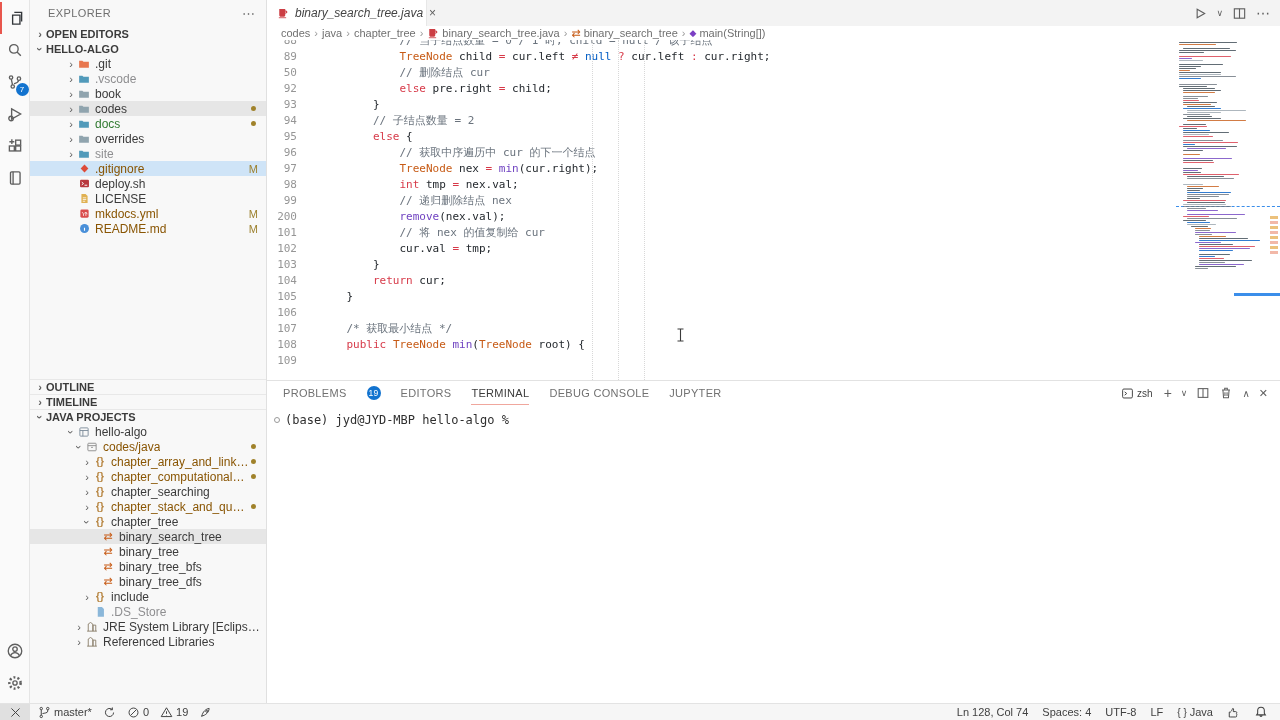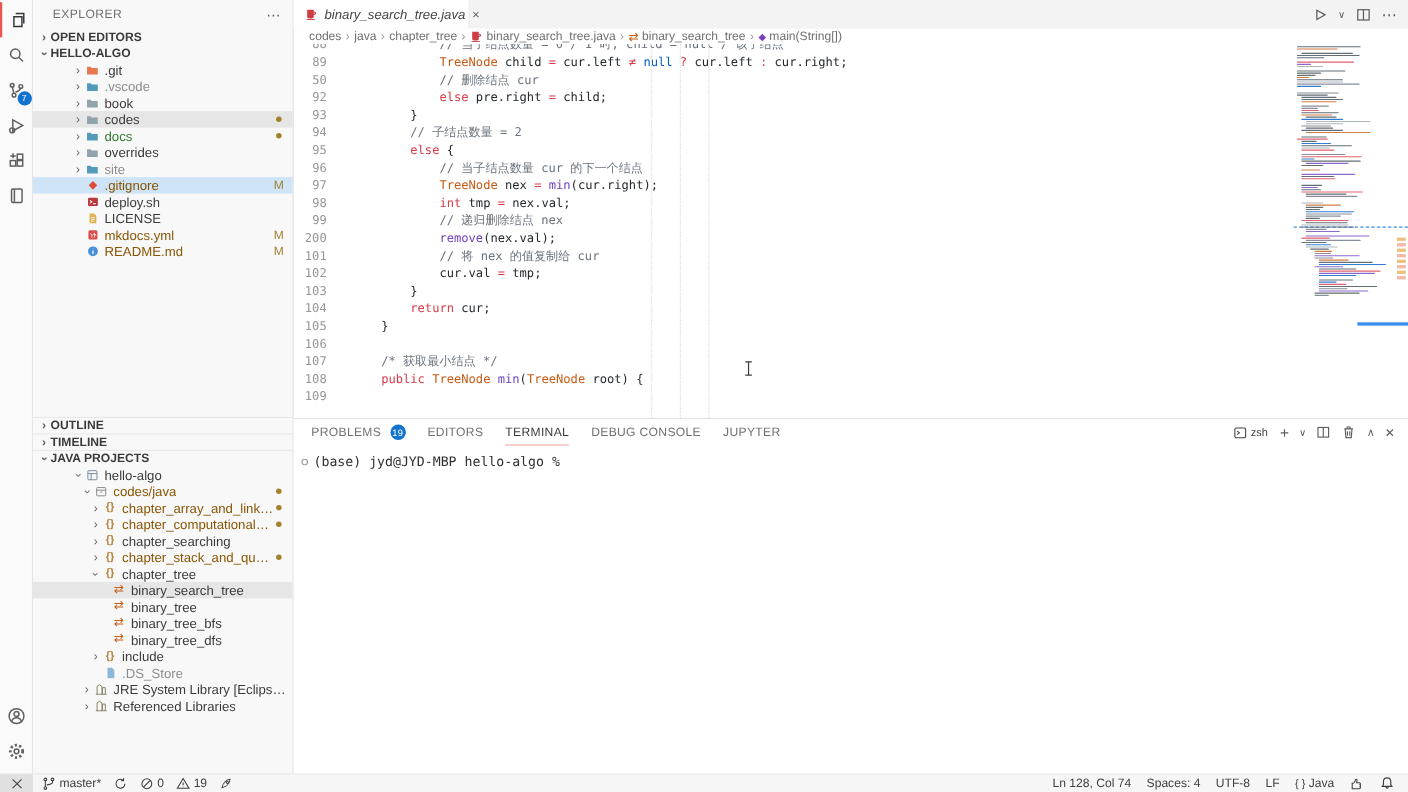--- a/index.html
+++ b/index.html
@@ -57,21 +57,21 @@
   .minimap { position:absolute; top:0; right:0; width:104px; height:340px; background:#fff; }
   .mm-line { position:absolute; height:1.3px; border-radius:1px; }
   .mm-dash { position:absolute; left:0; right:0; top:166px; border-top:1px dashed #3b8eea; }
   .mm-cursor { position:absolute; right:0; width:46px; height:3px; top:253px; background:#3b8eea; }
   .mm-mark { position:absolute; right:2px; width:8px; height:3px; }
   .mouse-cursor { position:absolute; left:409px; top:288px; }
 
   
   .panel { flex:1; border-top:1px solid #e2e2e2; display:flex; flex-direction:column; background:#fff; position:relative; min-height:0; }
   .panel-tabs { height:24px; display:flex; align-items:center; padding-left:16px; flex:none; }
-  .ptab { font-size:11px; letter-spacing:.3px; color:#717171; margin-right:20px; height:24px; display:flex; align-items:center; gap:8px; }
+  .ptab { font-size:11px; letter-spacing:.3px; color:#717171; margin-right:20px; height:24px; display:flex; align-items:center; gap:20px; }
   .ptab.active { color:#3b3b3b; border-bottom:1.5px solid #f0a79d; }
   .ptab .pbadge { background:#1273cf; color:#fff; font-size:8.5px; min-width:14px; height:14px; border-radius:8px; display:flex; align-items:center; justify-content:center; padding:0 2px; }
   .panel-actions { position:absolute; right:12px; top:4px; display:flex; align-items:center; gap:9px; color:#5f5f5f; font-size:11px; }
   .panel-actions .zsh { font-size:10px; color:#424242; margin-right:2px; display:flex; align-items:center; gap:3px; }
   .term-body { flex:1; padding:8px 0 0 6px; font-family:"DejaVu Sans Mono", monospace; font-size:12px; color:#2f2f2f; }
   .term-line { display:flex; align-items:center; }
   .term-deco { width:6px; height:6px; border:1px solid #9a9a9a; border-radius:50%; margin:0 5px 0 1px; flex:none; }
 
   
   .statusbar { height:17px; background:#f6f6f6; border-top:1px solid #e3e3e3; display:flex; align-items:center; font-size:11px; color:#414141; }
@@ -509,21 +509,21 @@
         <div class="guide" style="left:351px"></div>
         <div class="guide" style="left:377px"></div>
         <div id="code" style="margin-top: -7px;">
             <div class="code-line"><span class="gutter">88</span><span class="ctext"><span class="tk-c">            // 当子结点数量 = 0 / 1 时, child = null / 该子结点</span></span></div>
             <div class="code-line"><span class="gutter">89</span><span class="ctext"><span class="tk-d">            </span><span class="tk-t">TreeNode</span><span class="tk-d"> child </span><span class="tk-o">=</span><span class="tk-d"> cur.left </span><span class="tk-o">≠</span><span class="tk-d"> </span><span class="tk-n">null</span><span class="tk-d"> </span><span class="tk-o">?</span><span class="tk-d"> cur.left </span><span class="tk-o">:</span><span class="tk-d"> cur.right;</span></span></div>
             <div class="code-line"><span class="gutter">50</span><span class="ctext"><span class="tk-c">            // 删除结点 cur</span></span></div>
             <div class="code-line"><span class="gutter">92</span><span class="ctext"><span class="tk-d">            </span><span class="tk-k">else</span><span class="tk-d"> pre.right </span><span class="tk-o">=</span><span class="tk-d"> child;</span></span></div>
             <div class="code-line"><span class="gutter">93</span><span class="ctext"><span class="tk-d">        }</span></span></div>
             <div class="code-line"><span class="gutter">94</span><span class="ctext"><span class="tk-c">        // 子结点数量 = 2</span></span></div>
             <div class="code-line"><span class="gutter">95</span><span class="ctext"><span class="tk-d">        </span><span class="tk-k">else</span><span class="tk-d"> {</span></span></div>
-            <div class="code-line"><span class="gutter">96</span><span class="ctext"><span class="tk-c">            // 当子结点数量 cur 的下一个结点</span></span></div>
+            <div class="code-line"><span class="gutter">96</span><span class="ctext"><span class="tk-c">            // 获取中序遍历中 cur 的下一个结点</span></span></div>
             <div class="code-line"><span class="gutter">97</span><span class="ctext"><span class="tk-d">            </span><span class="tk-t">TreeNode</span><span class="tk-d"> nex </span><span class="tk-o">=</span><span class="tk-d"> </span><span class="tk-f">min</span><span class="tk-d">(cur.right);</span></span></div>
             <div class="code-line"><span class="gutter">98</span><span class="ctext"><span class="tk-d">            </span><span class="tk-k">int</span><span class="tk-d"> tmp </span><span class="tk-o">=</span><span class="tk-d"> nex.val;</span></span></div>
             <div class="code-line"><span class="gutter">99</span><span class="ctext"><span class="tk-c">            // 递归删除结点 nex</span></span></div>
             <div class="code-line"><span class="gutter">200</span><span class="ctext"><span class="tk-d">            </span><span class="tk-f">remove</span><span class="tk-d">(nex.val);</span></span></div>
             <div class="code-line"><span class="gutter">101</span><span class="ctext"><span class="tk-c">            // 将 nex 的值复制给 cur</span></span></div>
             <div class="code-line"><span class="gutter">102</span><span class="ctext"><span class="tk-d">            cur.val </span><span class="tk-o">=</span><span class="tk-d"> tmp;</span></span></div>
             <div class="code-line"><span class="gutter">103</span><span class="ctext"><span class="tk-d">        }</span></span></div>
             <div class="code-line"><span class="gutter">104</span><span class="ctext"><span class="tk-d">        </span><span class="tk-k">return</span><span class="tk-d"> cur;</span></span></div>
             <div class="code-line"><span class="gutter">105</span><span class="ctext"><span class="tk-d">    }</span></span></div>
             <div class="code-line"><span class="gutter">106</span><span class="ctext"></span></div>

